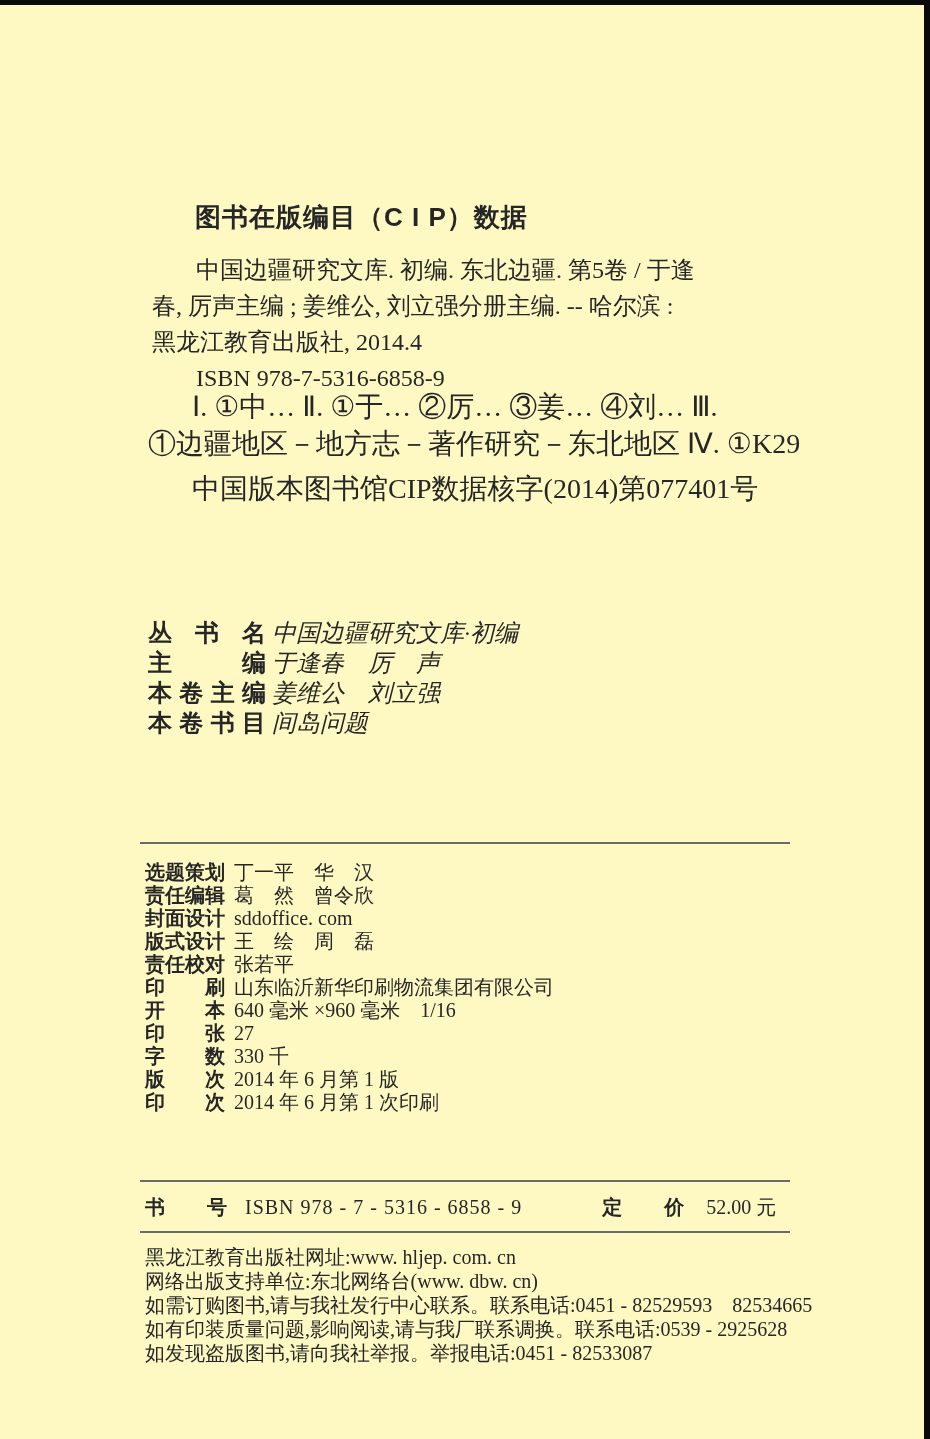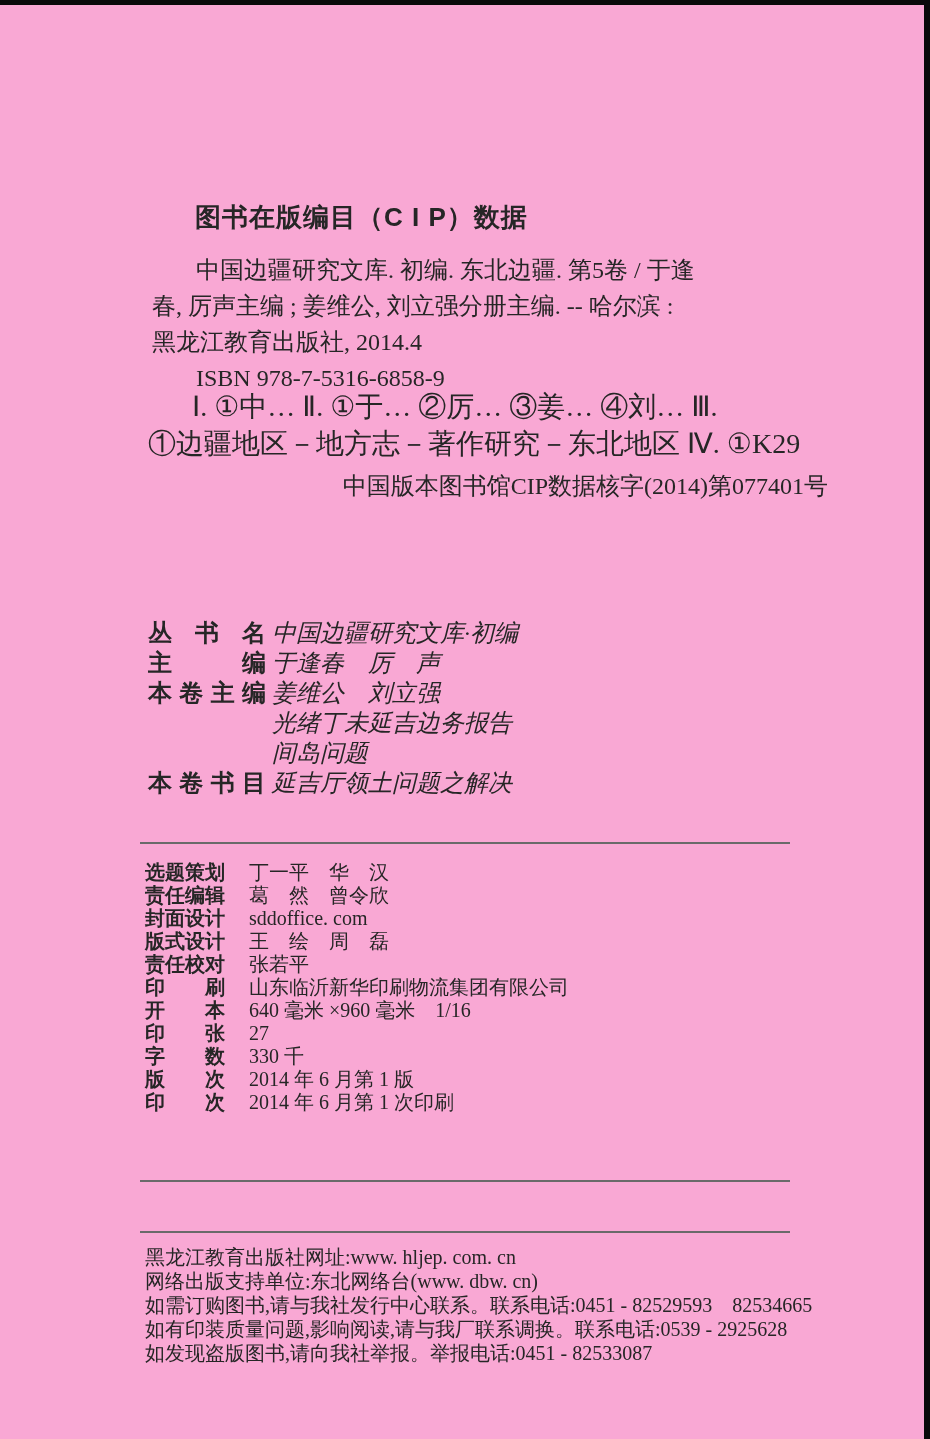--- a/index.html
+++ b/index.html
@@ -4,21 +4,21 @@
 <style>
   html, body {
     margin: 0;
     padding: 0;
     background: #ffffff;
   }
   .page {
     position: relative;
     width: 930px;
     height: 1439px;
-    background: #f9a8d4;
+    background: #fef9c3;
     color: #262626;
     font-family: "Liberation Serif", serif;
     overflow: hidden;
   }
   .edge-top {
     position: absolute;
     left: 0; top: 0;
     width: 930px; height: 5px;
     background: #0a0a0a;
   }
@@ -49,22 +49,21 @@
     position: absolute;
     left: 148px; top: 388px;
     width: 655px;
     font-size: 28px;
     line-height: 37px;
   }
   .cip-reg {
     position: absolute;
     left: 148px; top: 470px;
     width: 680px;
-    font-size: 24px;
-    text-align: right;
+    font-size: 28px;
   }
   .indent { text-indent: 44px; }
 
   
   .series {
     position: absolute;
     left: 148px; top: 618px;
     width: 700px;
     font-size: 24px;
     line-height: 30px;
@@ -109,21 +108,21 @@
   .p-label {
     display: inline-block;
     width: 80px;
     flex: 0 0 80px;
     font-family: "Liberation Sans", sans-serif;
     font-weight: bold;
     text-align: justify;
     text-align-last: justify;
     text-justify: inter-character;
   }
-  .p-value { margin-left: 24px; }
+  .p-value { margin-left: 9px; }
 
   
   .isbn-row {
     position: absolute;
     left: 145px; top: 1194px;
     width: 700px;
     font-size: 20px;
     display: flex;
     align-items: baseline;
   }
@@ -183,23 +182,21 @@
       <span class="s-label">主编</span>
       <span class="s-value">于逢春　厉　声</span>
     </div>
     <div class="s-row">
       <span class="s-label">本卷主编</span>
       <span class="s-value">姜维公　刘立强</span>
     </div>
     <div class="s-row">
       <span class="s-label">本卷书目</span>
       <span class="s-value">
-        <div>光绪丁未延吉边务报告</div>
         <div>间岛问题</div>
-        <div>延吉厅领土问题之解决</div>
       </span>
     </div>
   </div>
 
   <div class="rule rule-1"></div>
 
   <div class="pub">
     <div class="p-row">
       <span class="p-label">选题策划</span>
       <span class="p-value">丁一平　华　汉</span>
@@ -241,20 +238,26 @@
       <span class="p-value">2014 年 6 月第 1 版</span>
     </div>
     <div class="p-row">
       <span class="p-label">印次</span>
       <span class="p-value">2014 年 6 月第 1 次印刷</span>
     </div>
   </div>
 
   <div class="rule rule-2"></div>
 
+  <div class="isbn-row">
+    <span class="i-label">书号</span>
+    <span class="i-isbn">ISBN 978 - 7 - 5316 - 6858 - 9</span>
+    <span class="i-label i-price-label">定价</span>
+    <span class="i-price">52.00 元</span>
+  </div>
 
   <div class="rule rule-3"></div>
 
   <div class="footer">
     <div>黑龙江教育出版社网址:www. hljep. com. cn</div>
     <div>网络出版支持单位:东北网络台(www. dbw. cn)</div>
     <div>如需订购图书,请与我社发行中心联系。联系电话:0451 - 82529593　82534665</div>
     <div>如有印装质量问题,影响阅读,请与我厂联系调换。联系电话:0539 - 2925628</div>
     <div>如发现盗版图书,请向我社举报。举报电话:0451 - 82533087</div>
   </div>

